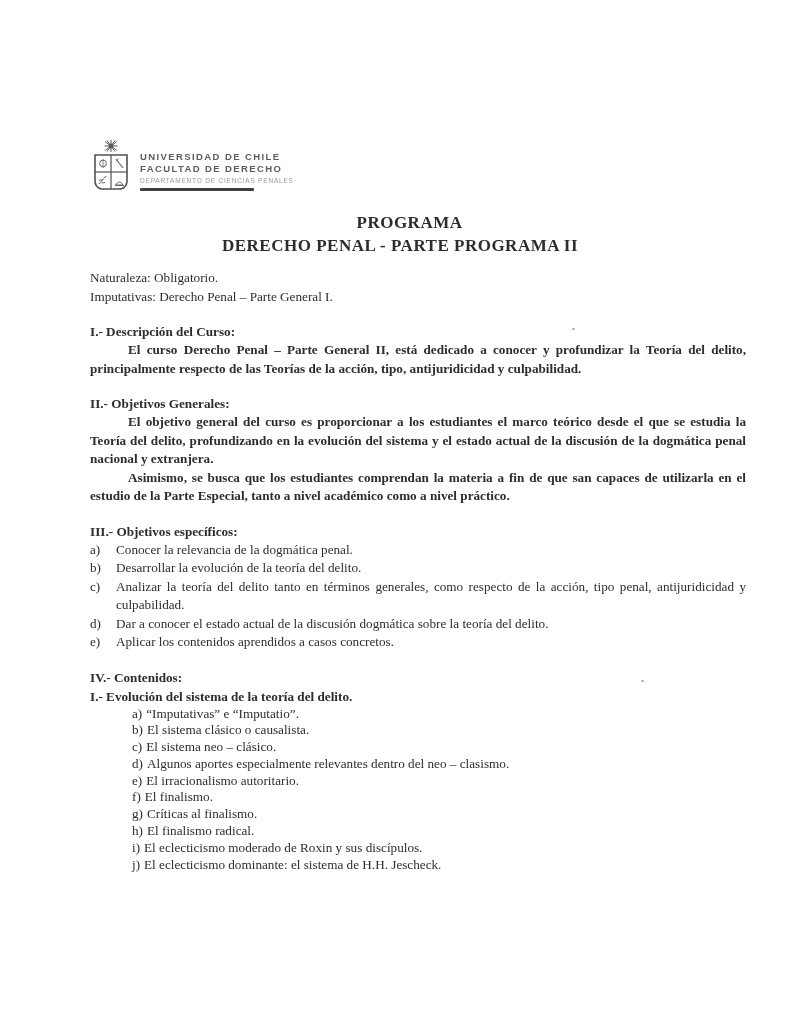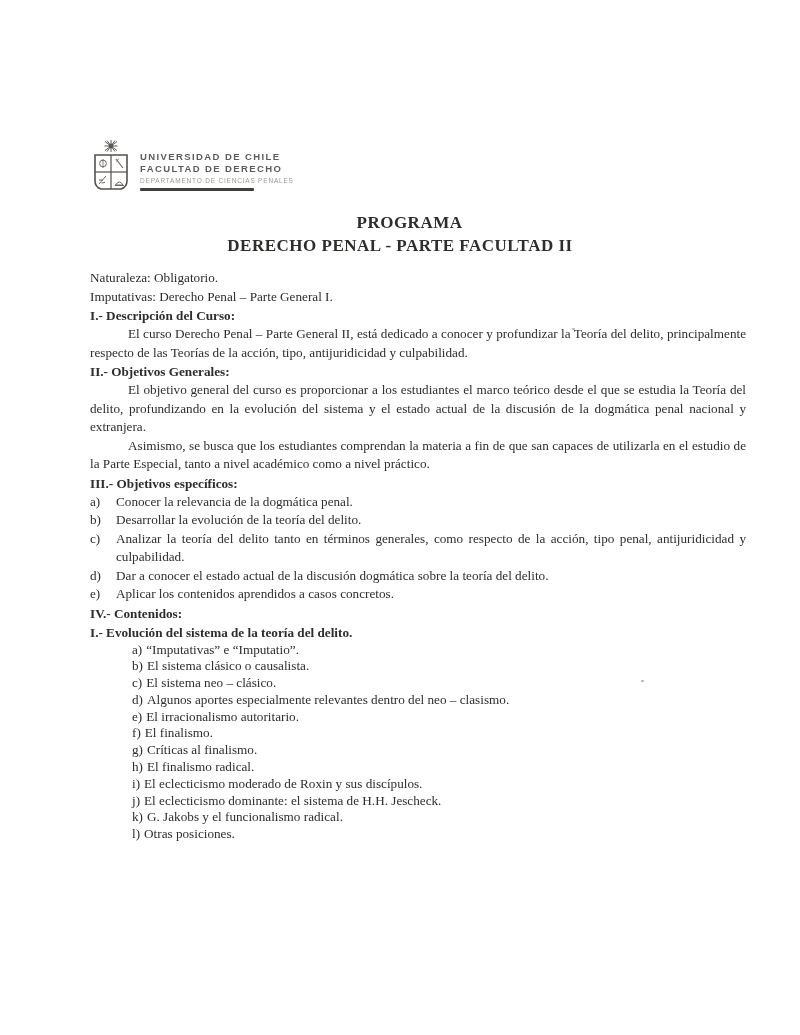--- a/index.html
+++ b/index.html
@@ -86,29 +86,30 @@
   .content {
     position: absolute;
     left: 90px;
     top: 269px;
     width: 656px;
     font-size: 13.2px;
     line-height: 18.5px;
   }
   .meta-line { white-space: nowrap; }
 
-  .section { }
+  .section { margin-top: 16px; }
   .section-heading {
     font-weight: bold;
     line-height: 19px;
   }
   .para {
     margin: 0;
     text-align: justify;
     text-indent: 38px;
+    font-weight: bold;
   }
   .sub-heading {
     font-weight: bold;
     line-height: 19px;
   }
 
   
   .obj-list { margin: 0; }
   .obj-item {
     padding-left: 26px;
@@ -177,21 +178,21 @@
     <div class="letterhead-text">
       <div class="letterhead-line1">UNIVERSIDAD DE CHILE</div>
       <div class="letterhead-line2">FACULTAD DE DERECHO</div>
       <div class="letterhead-line3">DEPARTAMENTO DE CIENCIAS PENALES</div>
       <div class="letterhead-bar"></div>
     </div>
   </div>
 
   <div class="doc-title">
     <div class="doc-title-line1">PROGRAMA</div>
-    <div class="doc-title-line2">DERECHO PENAL - PARTE FACULTAD II</div>
+    <div class="doc-title-line2">DERECHO PENAL - PARTE PROGRAMA II</div>
   </div>
 
   <div class="content">
 
     <div class="meta-line">Naturaleza: Obligatorio.</div>
     <div class="meta-line">Imputativas: Derecho Penal – Parte General I.</div>
 
     <div class="section">
       <div class="section-heading">I.- Descripción del Curso:</div>
       <p class="para">El curso Derecho Penal – Parte General II, está dedicado a conocer y profundizar la Teoría del delito, principalmente respecto de las Teorías de la acción, tipo, antijuridicidad y culpabilidad.</p>

